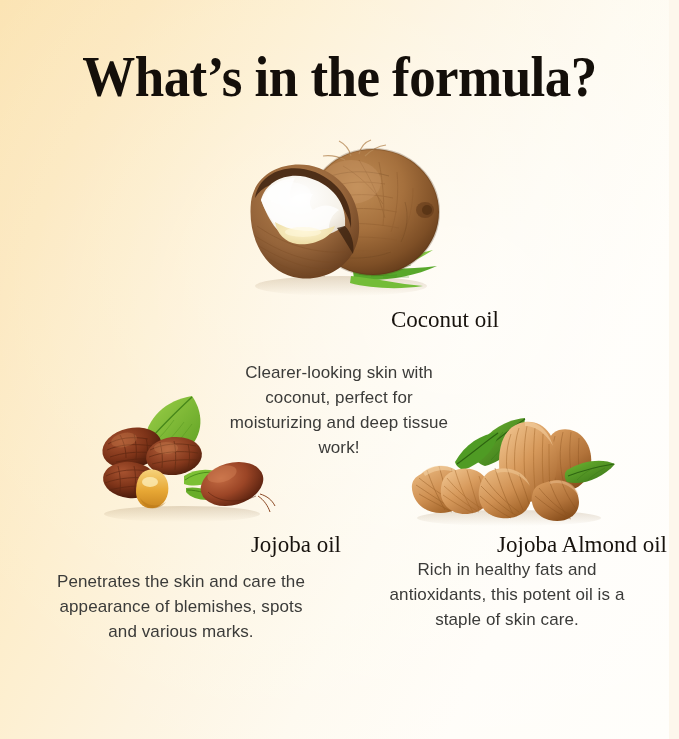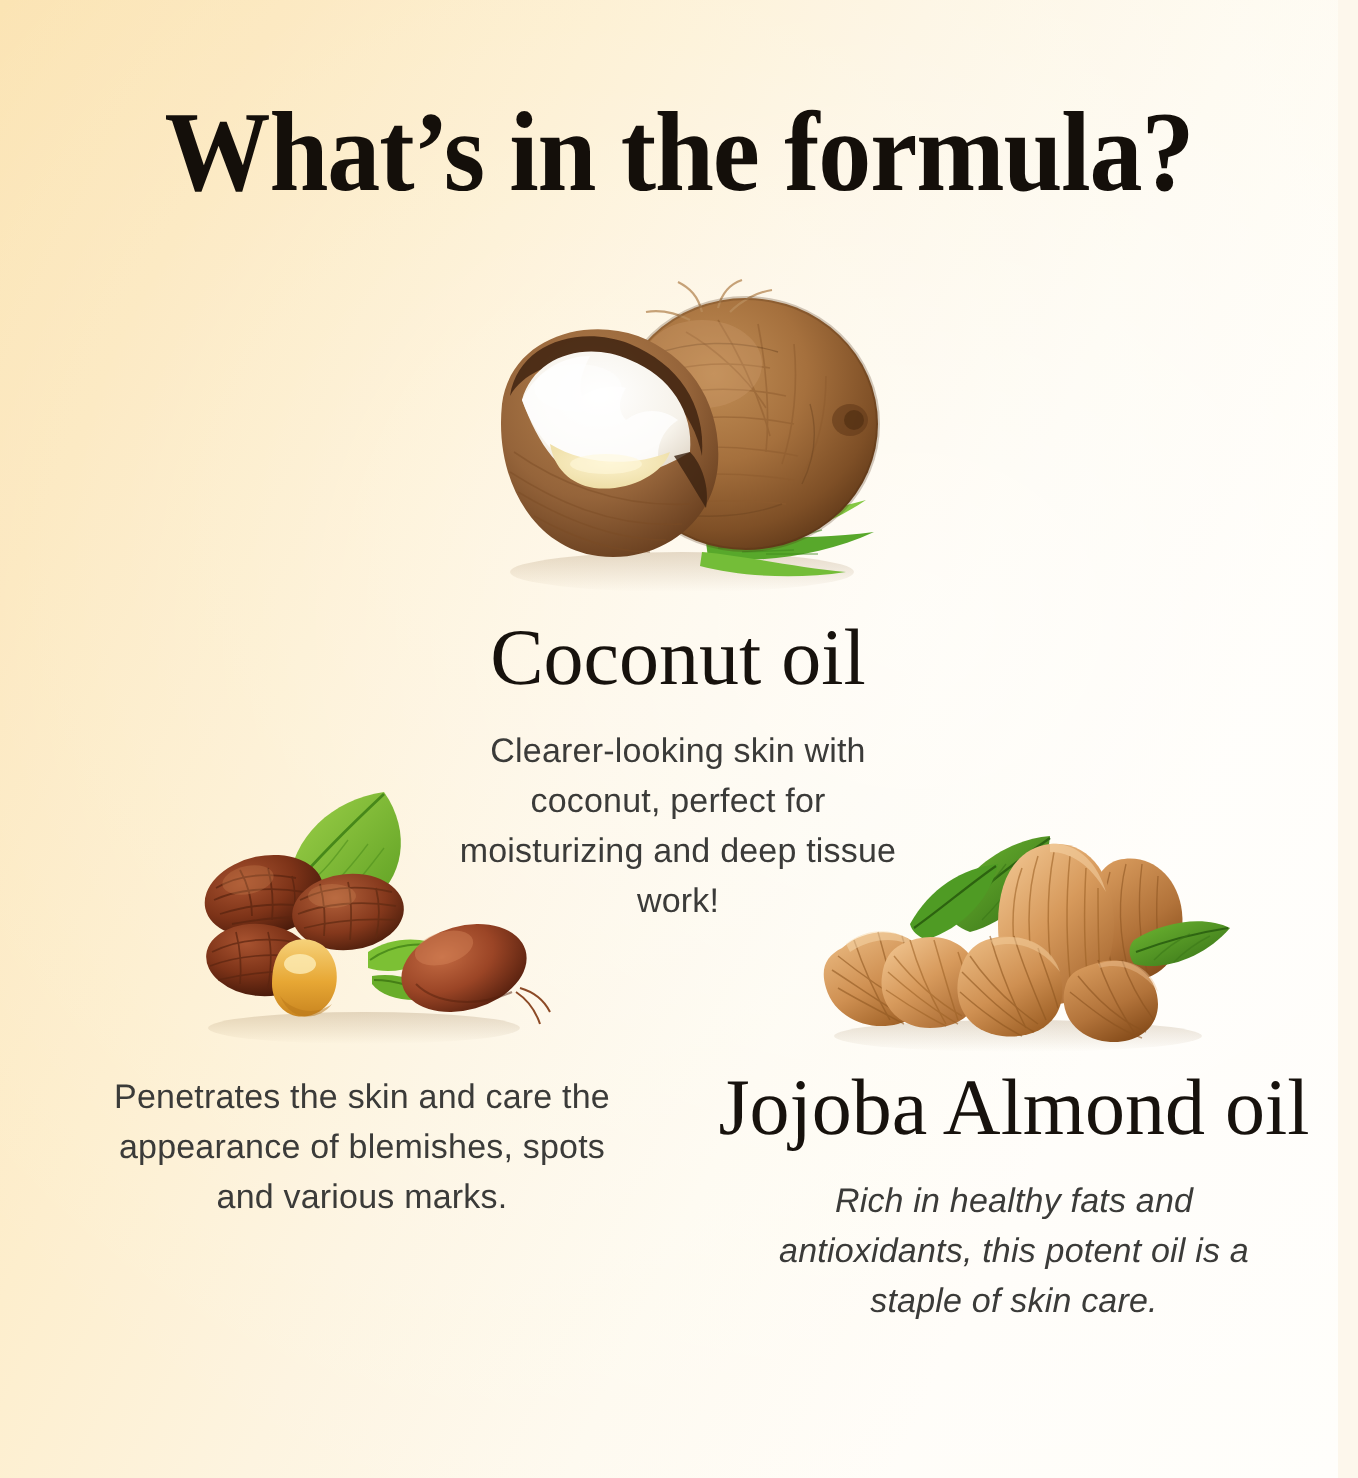--- a/index.html
+++ b/index.html
@@ -61,53 +61,53 @@
   .block { position: absolute; z-index: 4; }
 
   .art {
     position: relative;
     margin: 0 auto;
   }
 
   .ing-name {
     font-family: "Liberation Serif", "DejaVu Serif", serif;
     font-weight: 400;
-    font-size: 40px;
+    font-size: 23px;
     line-height: 1.1;
     color: #17120d;
-    text-align: center;
+    text-align: right;
     letter-spacing: 0px;
   }
   .ing-desc {
     font-family: "Liberation Sans", sans-serif;
     font-weight: 400;
     font-size: 17px;
     line-height: 25px;
     color: #3b3b39;
     text-align: center;
     letter-spacing: 0.1px;
   }
 
   
   #coconut-block { top: 140px; left: 179px; width: 320px; }
   #coconut-block .art { width: 212px; height: 160px; }
   #coconut-block .ing-name { margin-top: 7px; }
-  #coconut-block .ing-desc { margin-top: 12px; padding: 0 48px; text-align: center; }
+  #coconut-block .ing-desc { margin-top: 28px; padding: 0 48px; text-align: center; }
 
   
   #jojoba-block { top: 392px; left: 21px; width: 320px; }
   #jojoba-block .art { width: 190px; height: 132px; }
   #jojoba-block .ing-name { margin-top: 8px; }
   #jojoba-block .ing-desc { margin-top: 12px; padding: 0 32px; }
 
   
   #almond-block { top: 400px; left: 347px; width: 320px; }
   #almond-block .art { width: 216px; height: 126px; }
   #almond-block .ing-name { margin-top: 6px; }
-  #almond-block .ing-desc { margin-top: 12px; padding: 0 28px; font-style: italic; }
+  #almond-block .ing-desc { margin-top: 0; padding: 0 28px; }
 
   .art svg { display: block; width: 100%; height: 100%; overflow: visible; }
 </style>
 </head>
 <body>
 
 <div class="page">
 
   <div class="title">What’s in the formula?</div>
 
@@ -340,20 +340,21 @@
           <path d="M122 100 C132 110 152 112 170 104" stroke="#541f0c" stroke-width="1" fill="none" opacity="0.5"></path>
 
           <g stroke="#8c4a26" stroke-width="1" fill="none">
             <path d="M172 104 C178 108 182 114 184 120"></path>
             <path d="M174 102 C181 104 186 108 189 114"></path>
           </g>
         </g>
       </svg>
     </div>
 
+    <div class="ing-name">Jojoba oil</div>
     <div class="ing-desc">Penetrates the skin and care the appearance of blemishes, spots and various marks.</div>
   </div>
 
   <div class="block" id="almond-block">
 
     <div class="art">
       <svg viewBox="0 0 216 126" xmlns="http://www.w3.org/2000/svg">
         <defs>
           <linearGradient id="almA" x1="0.15" y1="0" x2="0.9" y2="1">
             <stop offset="0%" stop-color="#f0c48f"></stop>

